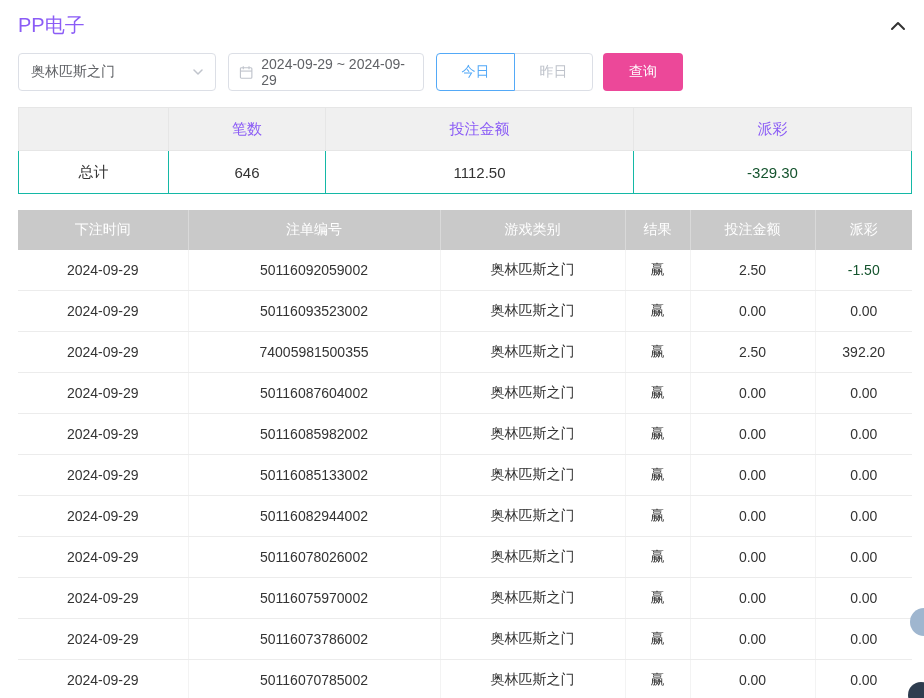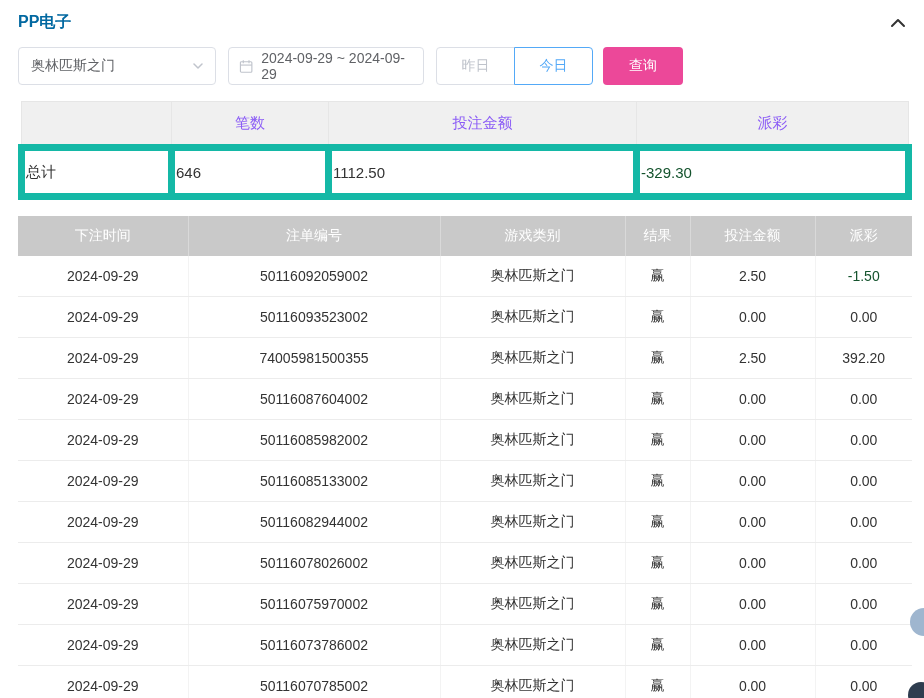--- a/index.html
+++ b/index.html
@@ -10,21 +10,21 @@
     background:#fff;
     font-family:"Liberation Sans","DejaVu Sans",sans-serif;
     color:#333;
     box-sizing:border-box;
   }
   
   .header-row{
     display:flex;align-items:center;justify-content:space-between;
     padding:12px 18px 8px 18px;
   }
-  .page-title{font-size:16px;font-weight:bold;color:#0369a1;}
+  .page-title{font-size:20px;font-weight:normal;color:#8b5cf6;}
   .collapse-icon{cursor:pointer;display:flex;align-items:center;}
   
   .filter-row{
     display:flex;align-items:center;
     padding:6px 18px 16px 18px;
   }
   .select-box{
     width:198px;height:38px;box-sizing:border-box;
     border:1px solid #dcdfe6;border-radius:4px;
     display:flex;align-items:center;justify-content:space-between;
@@ -61,21 +61,21 @@
   
   .content{padding:0 12px 0 18px;}
   table{border-collapse:collapse;width:100%;table-layout:fixed;}
   
   .summary-table{margin-bottom:16px;font-size:15px;}
   .summary-table th{
     background:#f0f0f0;height:40px;font-weight:normal;color:#8b5cf6;
     border:1px solid #e6e6e6;text-align:center;
   }
   .summary-table td{
-    height:40px;border:7px solid #14b8a6;color:#333;
+    height:40px;border:1px solid #14b8a6;text-align:center;color:#333;
     background:#fff;
   }
   
   .records-table{font-size:14px;}
   .records-table th{
     background:#c9c9c9;color:#fff;height:38px;font-weight:normal;
     border-left:1px solid #d9d9d9;text-align:center;font-family:Liberation Mono, monospace;
   }
   .records-table th:first-child{border-left:none;}
   .records-table td{
@@ -117,22 +117,22 @@
       <svg width="15" height="15" viewBox="0 0 15 15">
         <rect x="1.5" y="2.5" width="12" height="11" rx="1" fill="none" stroke="#c0c4cc" stroke-width="1.2"></rect>
         <line x1="1.5" y1="6" x2="13.5" y2="6" stroke="#c0c4cc" stroke-width="1.2"></line>
         <line x1="4.5" y1="1" x2="4.5" y2="4" stroke="#c0c4cc" stroke-width="1.2"></line>
         <line x1="10.5" y1="1" x2="10.5" y2="4" stroke="#c0c4cc" stroke-width="1.2"></line>
       </svg>
       <span>2024-09-29 ~ 2024-09-29</span>
     </div>
 
     <div class="btn-group">
+      <button class="quick-btn active">今日</button>
       <button class="quick-btn">昨日</button>
-      <button class="quick-btn active">今日</button>
     </div>
 
     <button class="search-btn">查询</button>
   </div>
 
   <div class="content">
 
     <table class="summary-table">
       <colgroup>
         <col style="width:150px">

